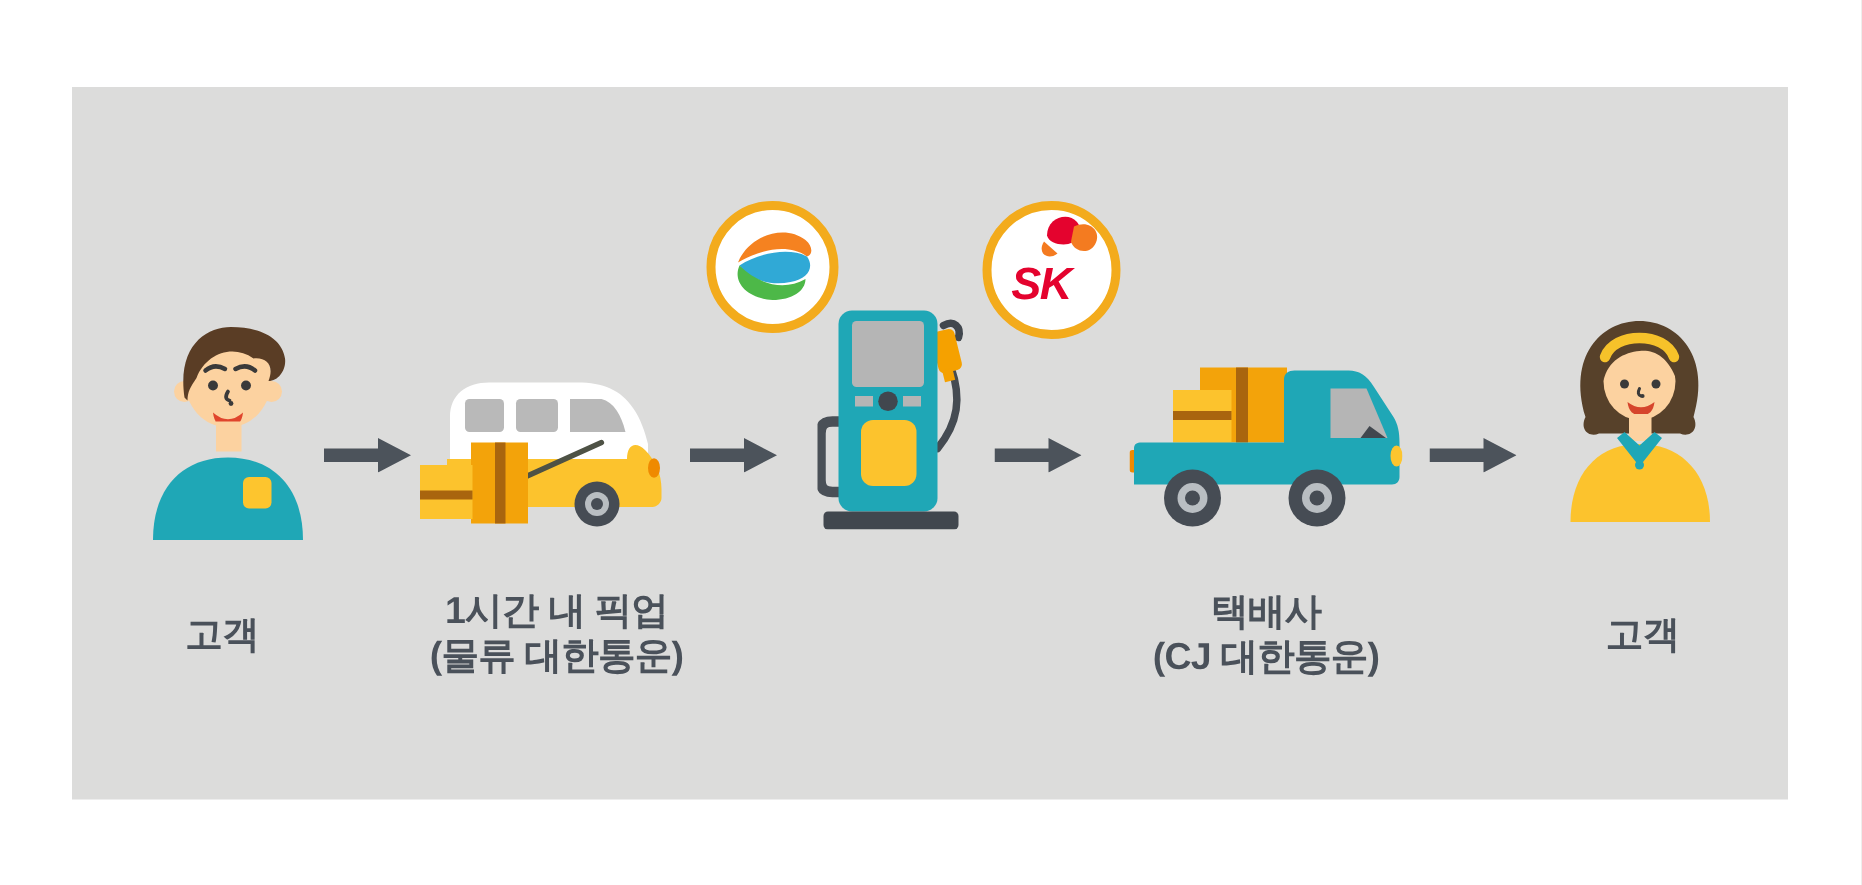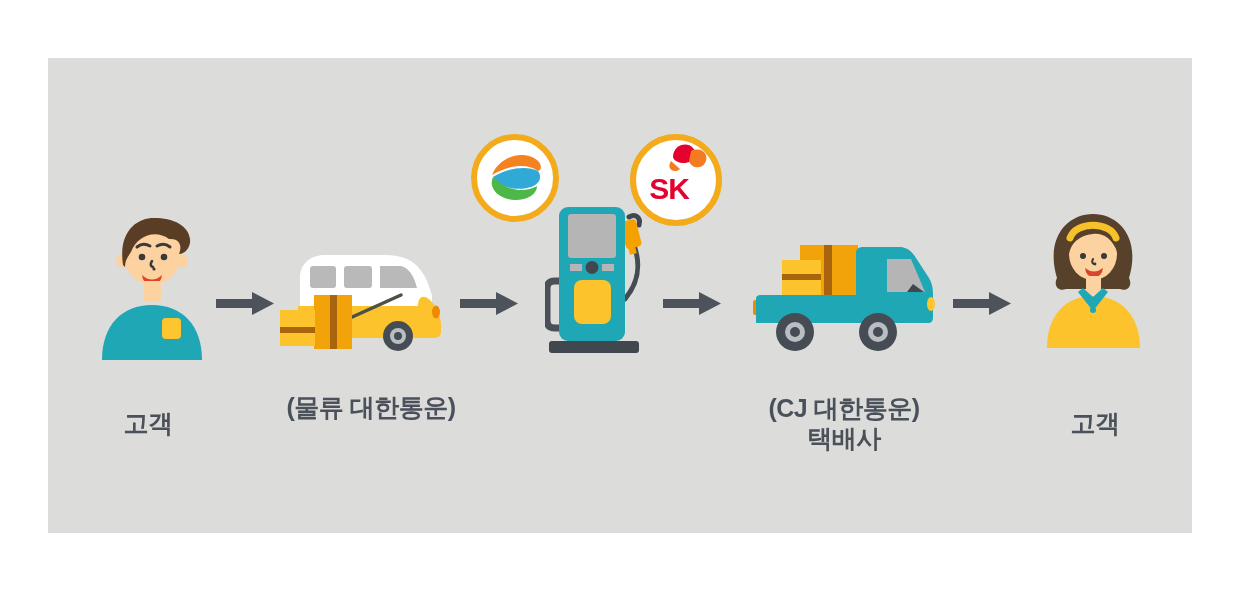--- a/index.html
+++ b/index.html
@@ -99,21 +99,21 @@
       <rect x="14" y="4" width="66" height="134" rx="9" fill="#1fa7b6"></rect>
       <rect x="23" y="11" width="48" height="44" rx="3" fill="#b5b5b5"></rect>
       <rect x="25" y="61" width="12" height="7" fill="#b5b5b5"></rect>
       <rect x="57" y="61" width="12" height="7" fill="#b5b5b5"></rect>
       <circle cx="47" cy="64.5" r="6.5" fill="#41474e"></circle>
       <rect x="29" y="77" width="37" height="44" rx="8" fill="#fcc32d"></rect>
       <rect x="4" y="138" width="90" height="12" rx="3" fill="#41474e"></rect>
     </svg>
   </div>
 
-  <div class="badge" style="left:581px;top:75px;">
+  <div class="badge" style="left:606px;top:75px;font-style:italic;">
     <svg width="94" height="94" viewBox="0 0 94 94">
       <circle cx="47" cy="47" r="43" fill="#ffffff" stroke="#f3ab1c" stroke-width="6"></circle>
       <path d="M44,24 C44,12 58,8 64,15 C69,21 64,30 55,30 C50,30 45,28 44,24 Z" fill="#e4032e"></path>
       <path d="M62,18 C72,13 81,21 76,30 C72,37 62,35 60,28 Z" fill="#f47b20"></path>
       <path d="M42,28 C37,36 45,41 51,36 Z" fill="#f47b20"></path>
       <text x="40" y="66" text-anchor="middle" font-size="30" font-weight="bold" letter-spacing="-1" fill="#e4032e">SK</text>
     </svg>
   </div>
 
   <div class="arrow" style="left:615px;top:234px;">
@@ -163,23 +163,24 @@
       <path d="M4,136 C4,104 22,84 50,84 C78,84 97,104 97,136 Z" fill="#fcc32d"></path>
       <path d="M35,80 L50,99 L65,80 L60,76 L50,85 L40,76 Z" fill="#1fa7b6"></path>
       <circle cx="50" cy="98" r="3" fill="#1fa7b6"></circle>
     </svg>
   </div>
 
   <div class="label" style="left:30px;top:350px;width:140px;">
     <span>고객</span>
   </div>
   <div class="label" style="left:223px;top:334px;width:200px;">
+    <span>1시간 내 픽업</span>
     <span>(물류 대한통운)</span>
   </div>
   <div class="label" style="left:696px;top:335px;width:200px;">
+    <span>택배사</span>
     <span>(CJ 대한통운)</span>
-    <span>택배사</span>
   </div>
   <div class="label" style="left:977px;top:350px;width:140px;">
     <span>고객</span>
   </div>
 
 </div>
 
 </body></html>

